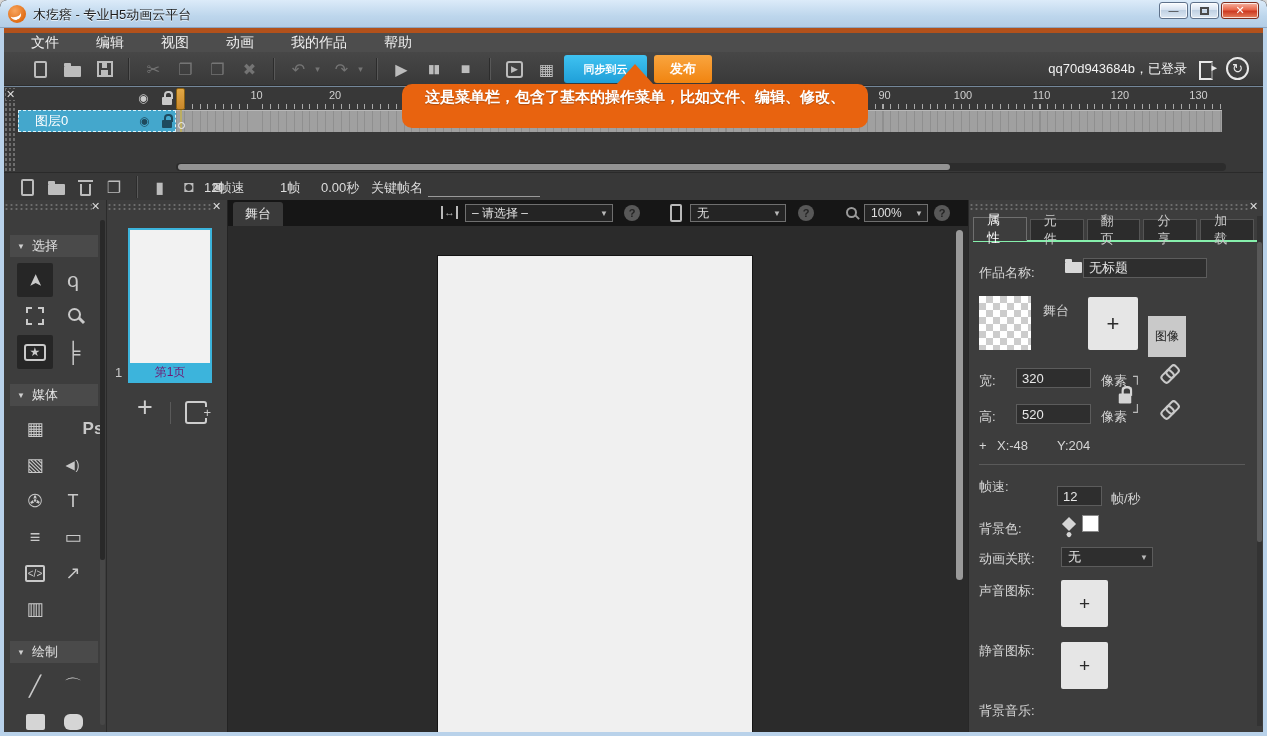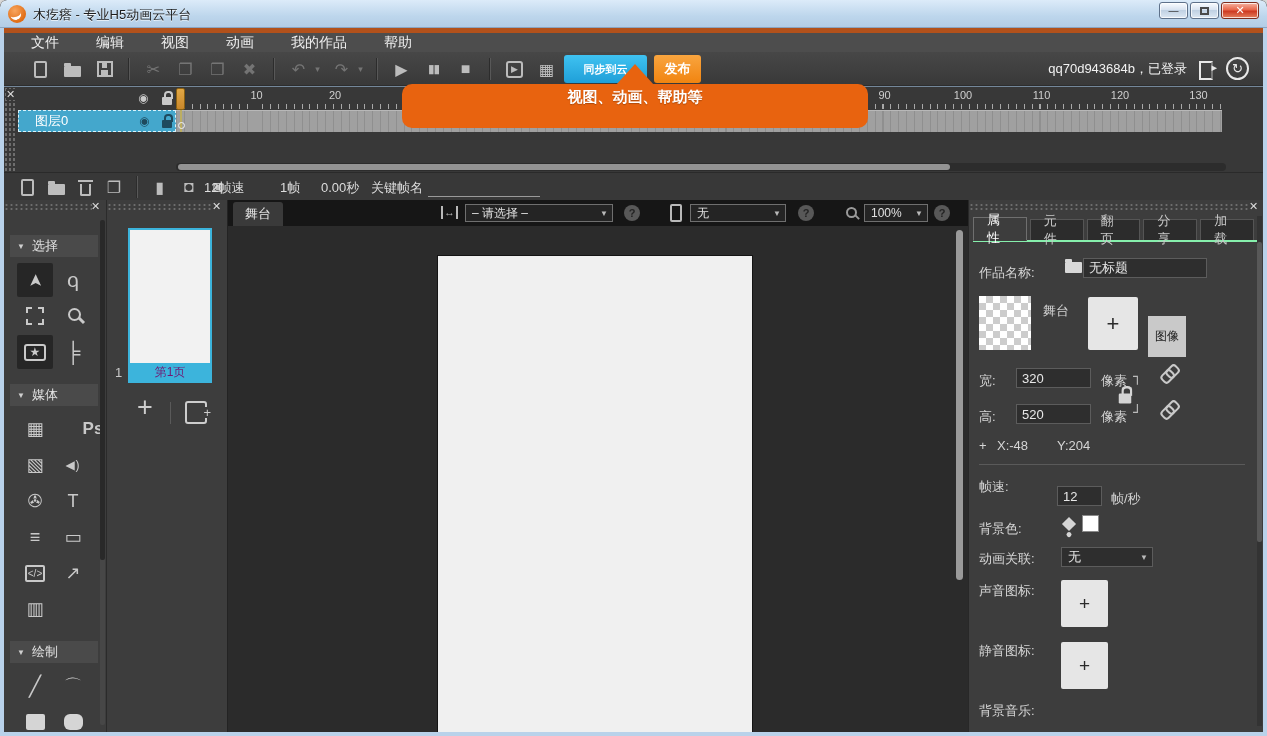--- a/index.html
+++ b/index.html
@@ -37,21 +37,21 @@
   .ic-folder .g{position:relative;width:17px;height:11px;background:currentColor;border-radius:1px;margin-top:4px;}
   .ic-folder .g::before{content:'';position:absolute;top:-3px;left:0;width:7px;height:3px;background:currentColor;border-radius:1px 1px 0 0;}
   .ic-save .g{position:relative;width:16px;height:16px;border:2px solid currentColor;}
   .ic-save .g::before{content:'';position:absolute;top:0;left:3px;width:5px;height:5px;background:currentColor;}
   .ic-save .g::after{content:'';position:absolute;bottom:0;left:2px;width:7px;height:5px;background:currentColor;}
   .ic-trash .g{position:relative;width:11px;height:12px;border:2px solid currentColor;border-top:none;border-radius:0 0 2px 2px;margin-top:5px;}
   .ic-trash .g::before{content:'';position:absolute;top:-4px;left:-4px;width:15px;height:2px;background:currentColor;}
   .ic-bubble .g{position:relative;width:17px;height:12px;border:2px solid currentColor;border-radius:3px;}
   .ic-bubble .g::after{content:'';position:absolute;bottom:-6px;left:2px;border:3px solid transparent;border-top-color:currentColor;border-left-color:currentColor;}
   .btn-sync{position:absolute;left:560px;top:3px;width:83px;height:28px;background:linear-gradient(#3fc2f1,#1f9fd8);color:#fff;font-size:11px;font-weight:bold;display:flex;align-items:center;justify-content:center;border-radius:3px;}
-  .btn-publish{position:absolute;left:650px;top:3px;width:47px;height:28px;background:linear-gradient(#f9a53f,#f18410);color:#fff;font-size:13px;font-weight:bold;display:flex;align-items:center;justify-content:center;border-radius:3px;}
+  .btn-publish{position:absolute;left:650px;top:3px;width:58px;height:28px;background:linear-gradient(#f9a53f,#f18410);color:#fff;font-size:13px;font-weight:bold;display:flex;align-items:center;justify-content:center;border-radius:3px;}
   .user-area{position:absolute;right:14px;top:0;height:33px;display:flex;align-items:center;gap:12px;color:#f2f2f2;font-size:13px;}
   .ic-exit{position:relative;width:15px;height:17px;display:inline-block;}
   .ic-exit::before{content:'';position:absolute;left:0;top:1px;width:10px;height:15px;border:2px solid #e8e8e8;border-right-color:rgba(232,232,232,.35);}
   .ic-exit::after{content:'▸';position:absolute;right:-3px;top:1px;font-size:11px;color:#e8e8e8;}
   .ic-refresh{width:23px;height:23px;border:2px solid #e8e8e8;border-radius:50%;display:flex;align-items:center;justify-content:center;font-size:13px;color:#e8e8e8;}
 
   
   .timeline{position:absolute;left:4px;top:86px;width:1259px;height:86px;background:#383838;border-top:1px solid #74879a;}
   .tl-gutter{position:absolute;left:0;top:0;width:12px;height:86px;background-image:radial-gradient(#6d6d6d 1px,transparent 1.3px);background-size:4px 5px;}
   .tl-close{position:absolute;left:2px;top:2px;font-size:11px;color:#ddd;z-index:5;background:#383838;line-height:11px;}
@@ -514,21 +514,21 @@
 
     <span class="plabel" style="left:10px;top:502px">背景音乐:</span>
 
     <div class="props-scroll">
       <div class="props-scroll-thumb"></div>
     </div>
   </div>
 
   <div class="tooltip-arrow"></div>
   <div class="tooltip">
-    <div>视图、动画、帮助等</div>
+    <div>这是菜单栏，包含了基本的操作菜单，比如文件、编辑、修改、</div>
   </div>
 
   <div class="titlebar">
     <span class="app-logo"></span>
     <span class="app-title">木疙瘩 - 专业H5动画云平台</span>
     <div class="winbtns">
       <div class="win-btn min">—</div>
       <div class="win-btn max">
           <span class="sq"></span>
         </div>

